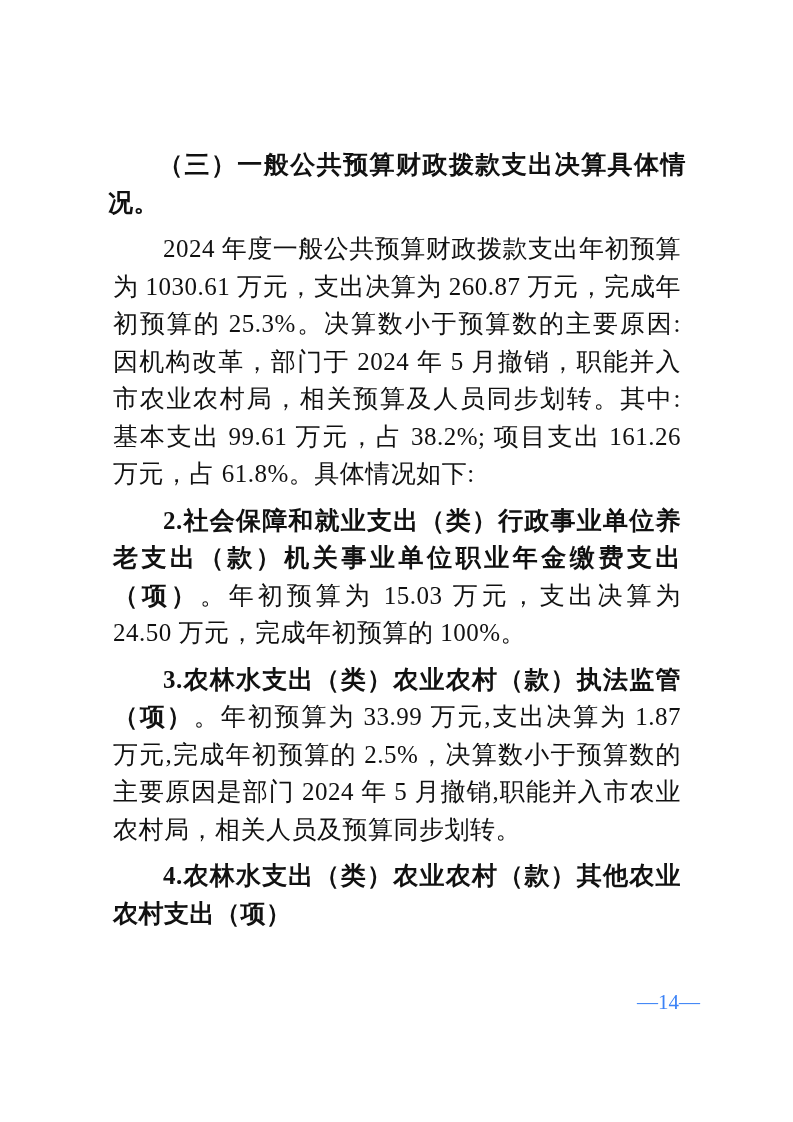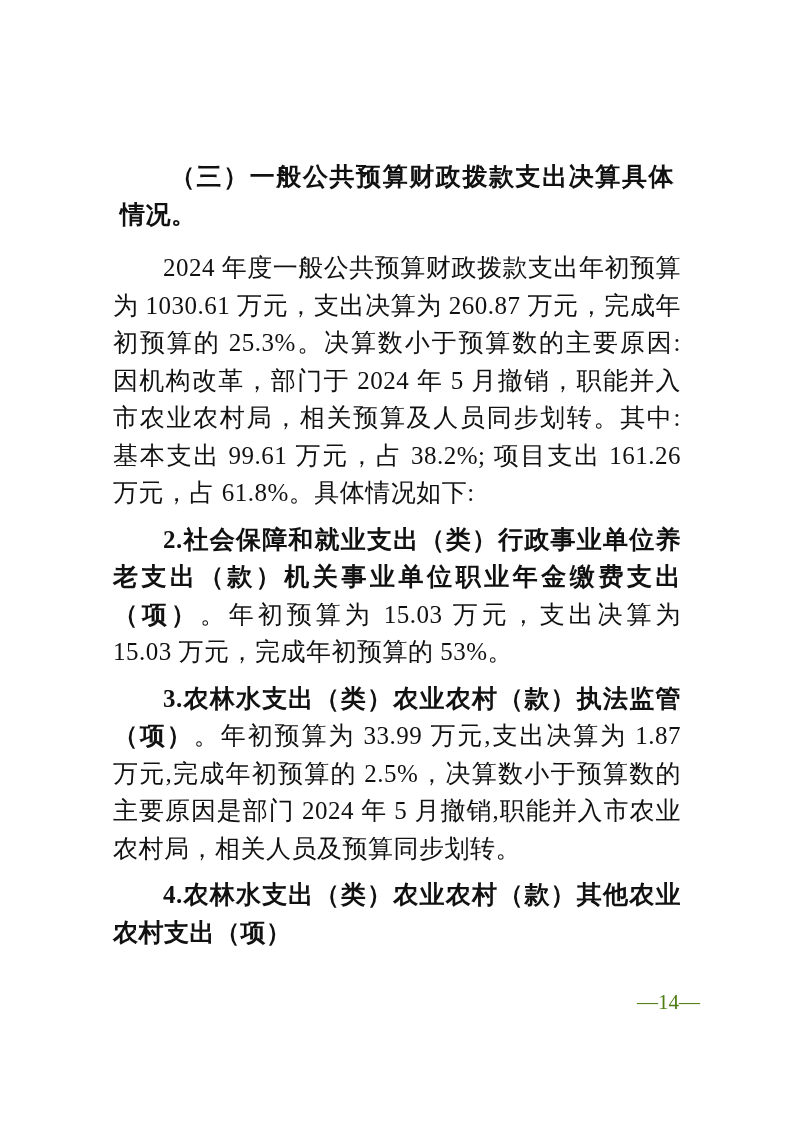--- a/index.html
+++ b/index.html
@@ -21,56 +21,56 @@
     left: 104px;
     top: 142px;
     width: 586px;
     font-size: 25px;
     line-height: 37.5px;
     text-align: justify;
     text-justify: inter-ideograph;
     letter-spacing: 0.5px;
   }
   .heading {
-    margin: 16px;
+    margin: 4px;
     font-size: 25px;
     font-weight: 700;
     text-indent: 2em;
     line-height: 37.5px;
   }
   .para {
     margin: 9px;
     text-indent: 2em;
   }
   .para strong {
     font-weight: 700;
   }
   .page-number {
     position: absolute;
     left: 104px;
     top: 990px;
     width: 596px;
     text-align: right;
     font-size: 21px;
     line-height: 24px;
-    color: #4d7c0f;
+    color: #3b82f6;
     font-family: "Liberation Serif", serif;
   }
 </style>
 </head>
 <body>
 
 <div class="sheet">
   <div class="content">
     <h2 class="heading">（三）一般公共预算财政拨款支出决算具体情况。</h2>
 
     <p class="para">2024 年度一般公共预算财政拨款支出年初预算为 1030.61 万元，支出决算为 260.87 万元，完成年初预算的 25.3%。决算数小于预算数的主要原因: 因机构改革，部门于 2024 年 5 月撤销，职能并入市农业农村局，相关预算及人员同步划转。其中: 基本支出 99.61 万元，占 38.2%; 项目支出 161.26 万元，占 61.8%。具体情况如下:</p>
 
 
-    <p class="para"><strong>2.社会保障和就业支出（类）行政事业单位养老支出（款）机关事业单位职业年金缴费支出（项）</strong><span>。年初预算为 15.03 万元，支出决算为 15.03 万元，完成年初预算的 53%。</span></p>
+    <p class="para"><strong>2.社会保障和就业支出（类）行政事业单位养老支出（款）机关事业单位职业年金缴费支出（项）</strong><span>。年初预算为 15.03 万元，支出决算为 24.50 万元，完成年初预算的 100%。</span></p>
 
     <p class="para"><strong>3.农林水支出（类）农业农村（款）执法监管（项）</strong><span>。年初预算为 33.99 万元,支出决算为 1.87 万元,完成年初预算的 2.5%，决算数小于预算数的主要原因是部门 2024 年 5 月撤销,职能并入市农业农村局，相关人员及预算同步划转。</span></p>
 
     <p class="para"><strong>4.农林水支出（类）农业农村（款）其他农业农村支出（项）</strong></p>
   </div>
 
   <div class="page-number">—14—</div>
 </div>
 
 </body></html>

